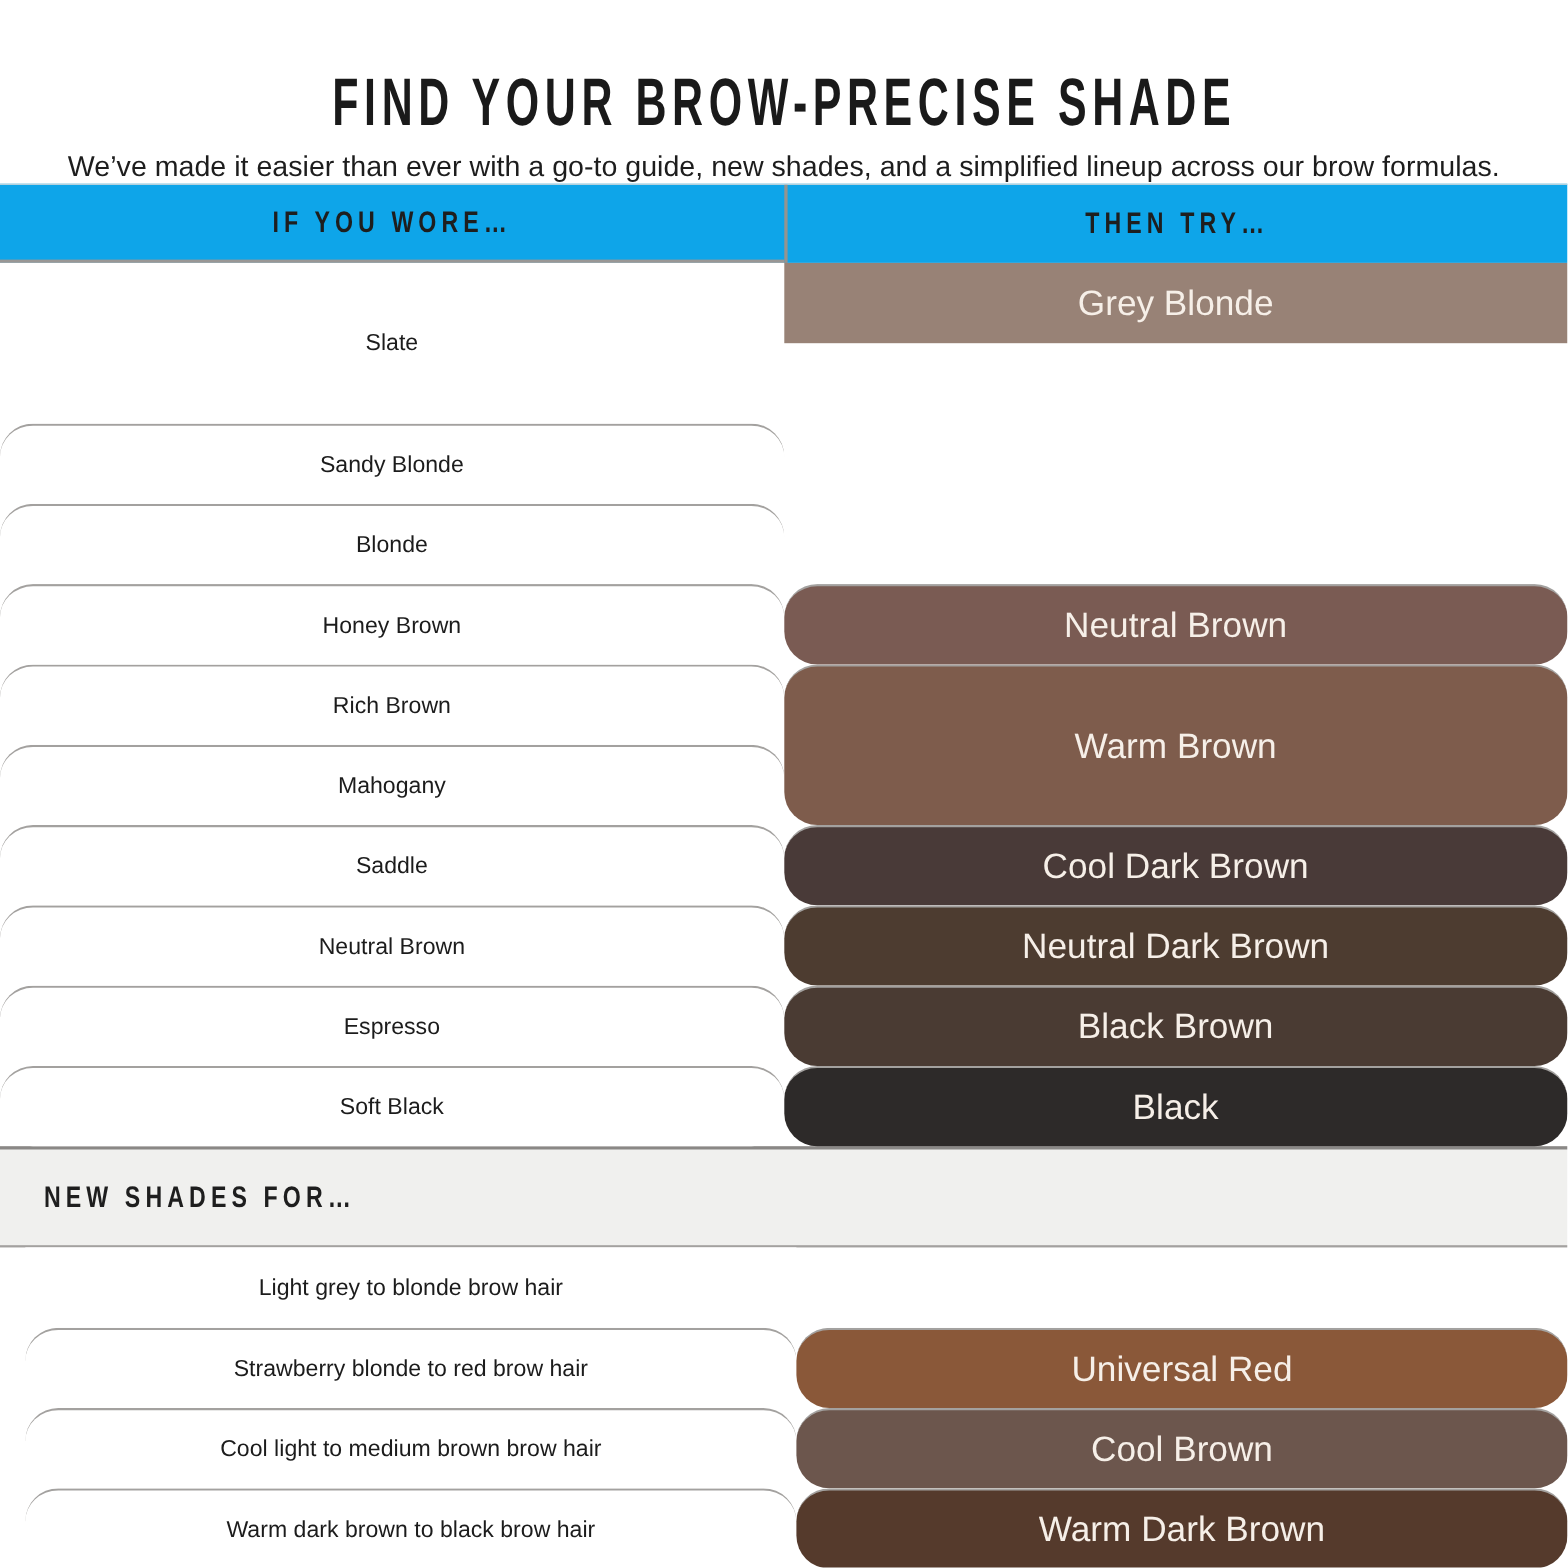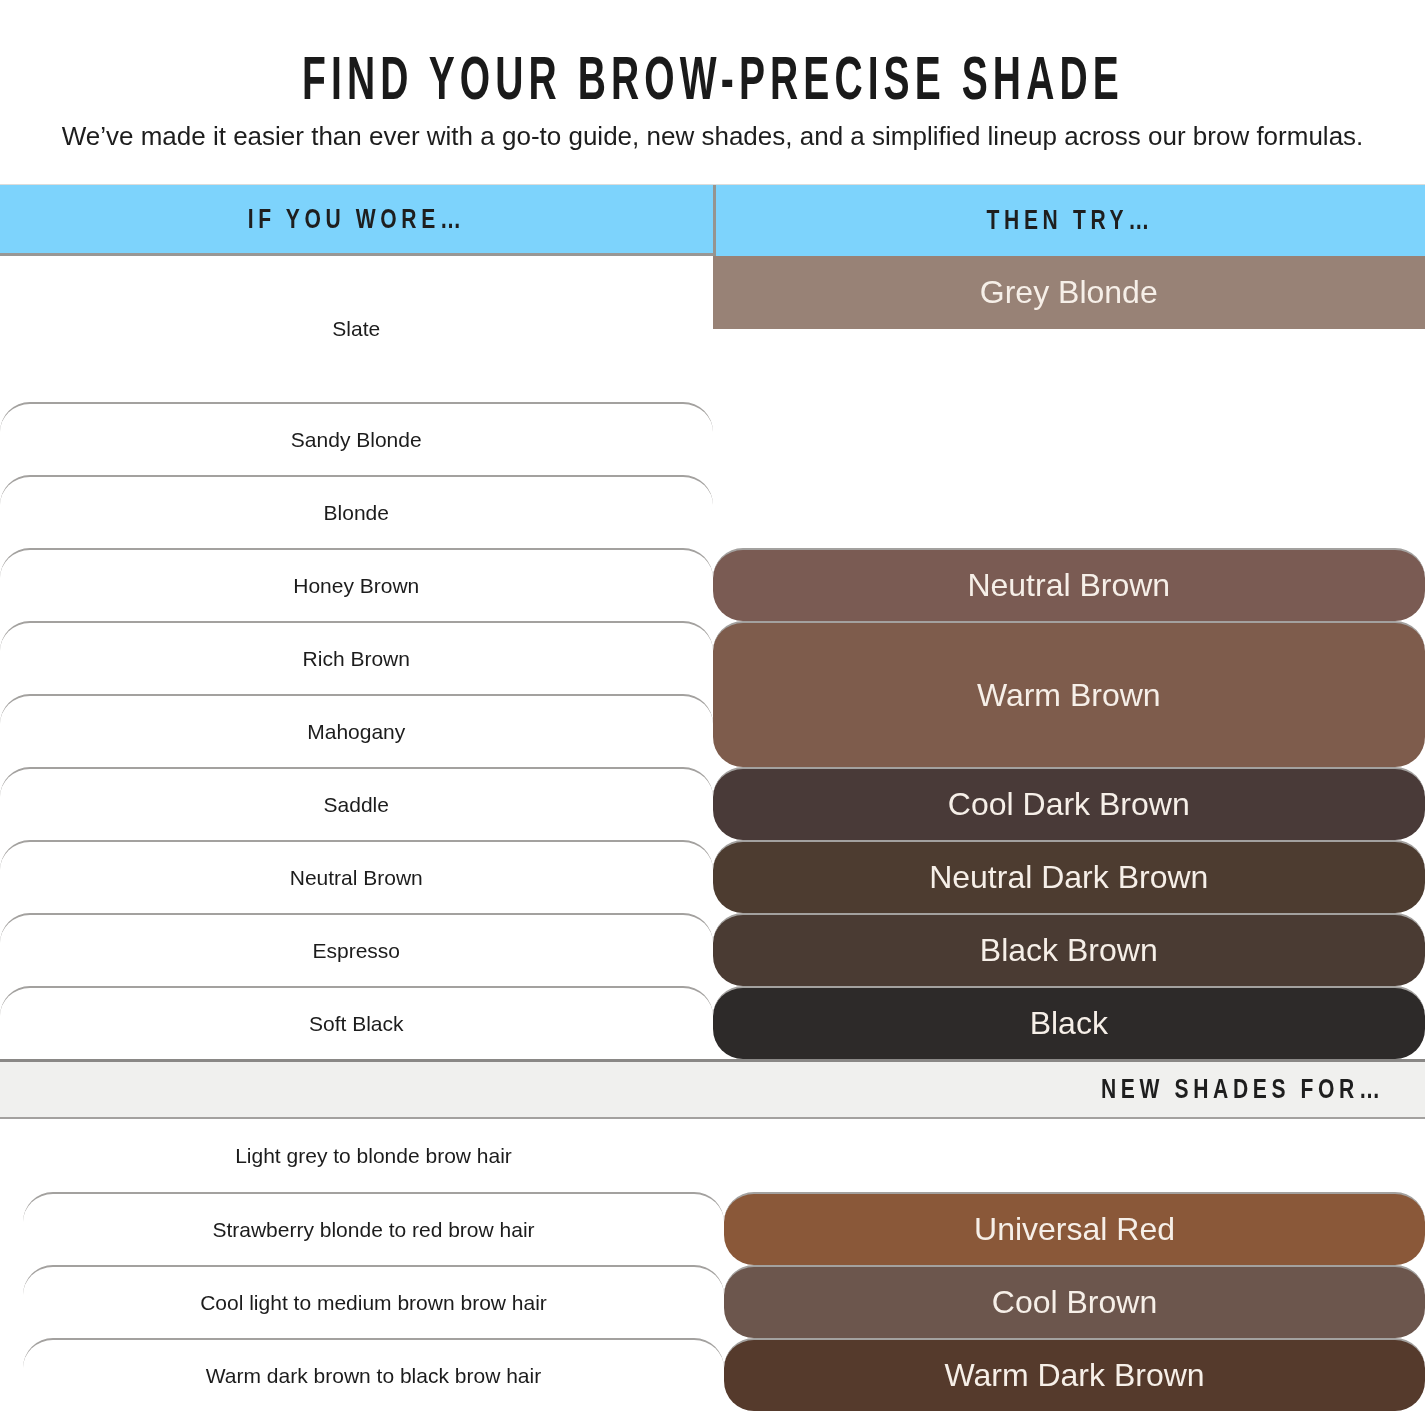--- a/index.html
+++ b/index.html
@@ -9,21 +9,21 @@
     width: 1425px;
     height: 1425px;
     font-family: "Liberation Sans", sans-serif;
     color: #1d1d1d;
     overflow: hidden;
   }
 
   
   .intro { text-align: center; }
   .page-title {
-    margin-top: 46px;
+    margin-top: 61px;
     line-height: 64px;
     font-size: 61px;
     font-weight: 600;
     color: #1a1a1a;
     white-space: nowrap;
   }
   .page-title .squeeze {
     display: inline-block;
     transform: scaleX(0.64);
     transform-origin: center;
@@ -45,23 +45,22 @@
     transform-origin: center;
     letter-spacing: 0.22em;
     font-weight: 600;
     font-size: 27px;
     color: #1e1e1e;
     white-space: nowrap;
   }
 
   
   .table-header {
-    margin-top: 32px;
     height: 72px;
-    background: #7dd3fc;
+    background: #0ea5e9;
     border-top: 1px solid #dcdcda;
     display: grid;
     grid-template-columns: 1fr 1fr;
   }
   .table-header .hcell {
     display: flex;
     align-items: center;
     justify-content: center;
   }
   .table-header .hcell.left  { border-bottom: 3px solid #999795; }
@@ -86,27 +85,27 @@
     display: flex;
     align-items: center;
     justify-content: center;
     font-size: 32px;
     color: #f6efe8;
   }
   .bt { border-top: 2px solid #a3a19f; border-radius: 30px; }
 
   
   .new-shades-band {
-    height: 60px;
+    height: 92px;
     background: #f0f0ee;
     border-top: 3px solid #8a8886;
     border-bottom: 2px solid #a3a19f;
     display: flex;
     align-items: center;
-    justify-content: flex-end;
+    justify-content: flex-start;
   }
 
   
   .new-table {
     display: grid;
     grid-template-columns: 1fr 1fr;
     grid-template-rows: repeat(4, 1fr);
     height: 292px;
     padding-left: 23px;
   }

